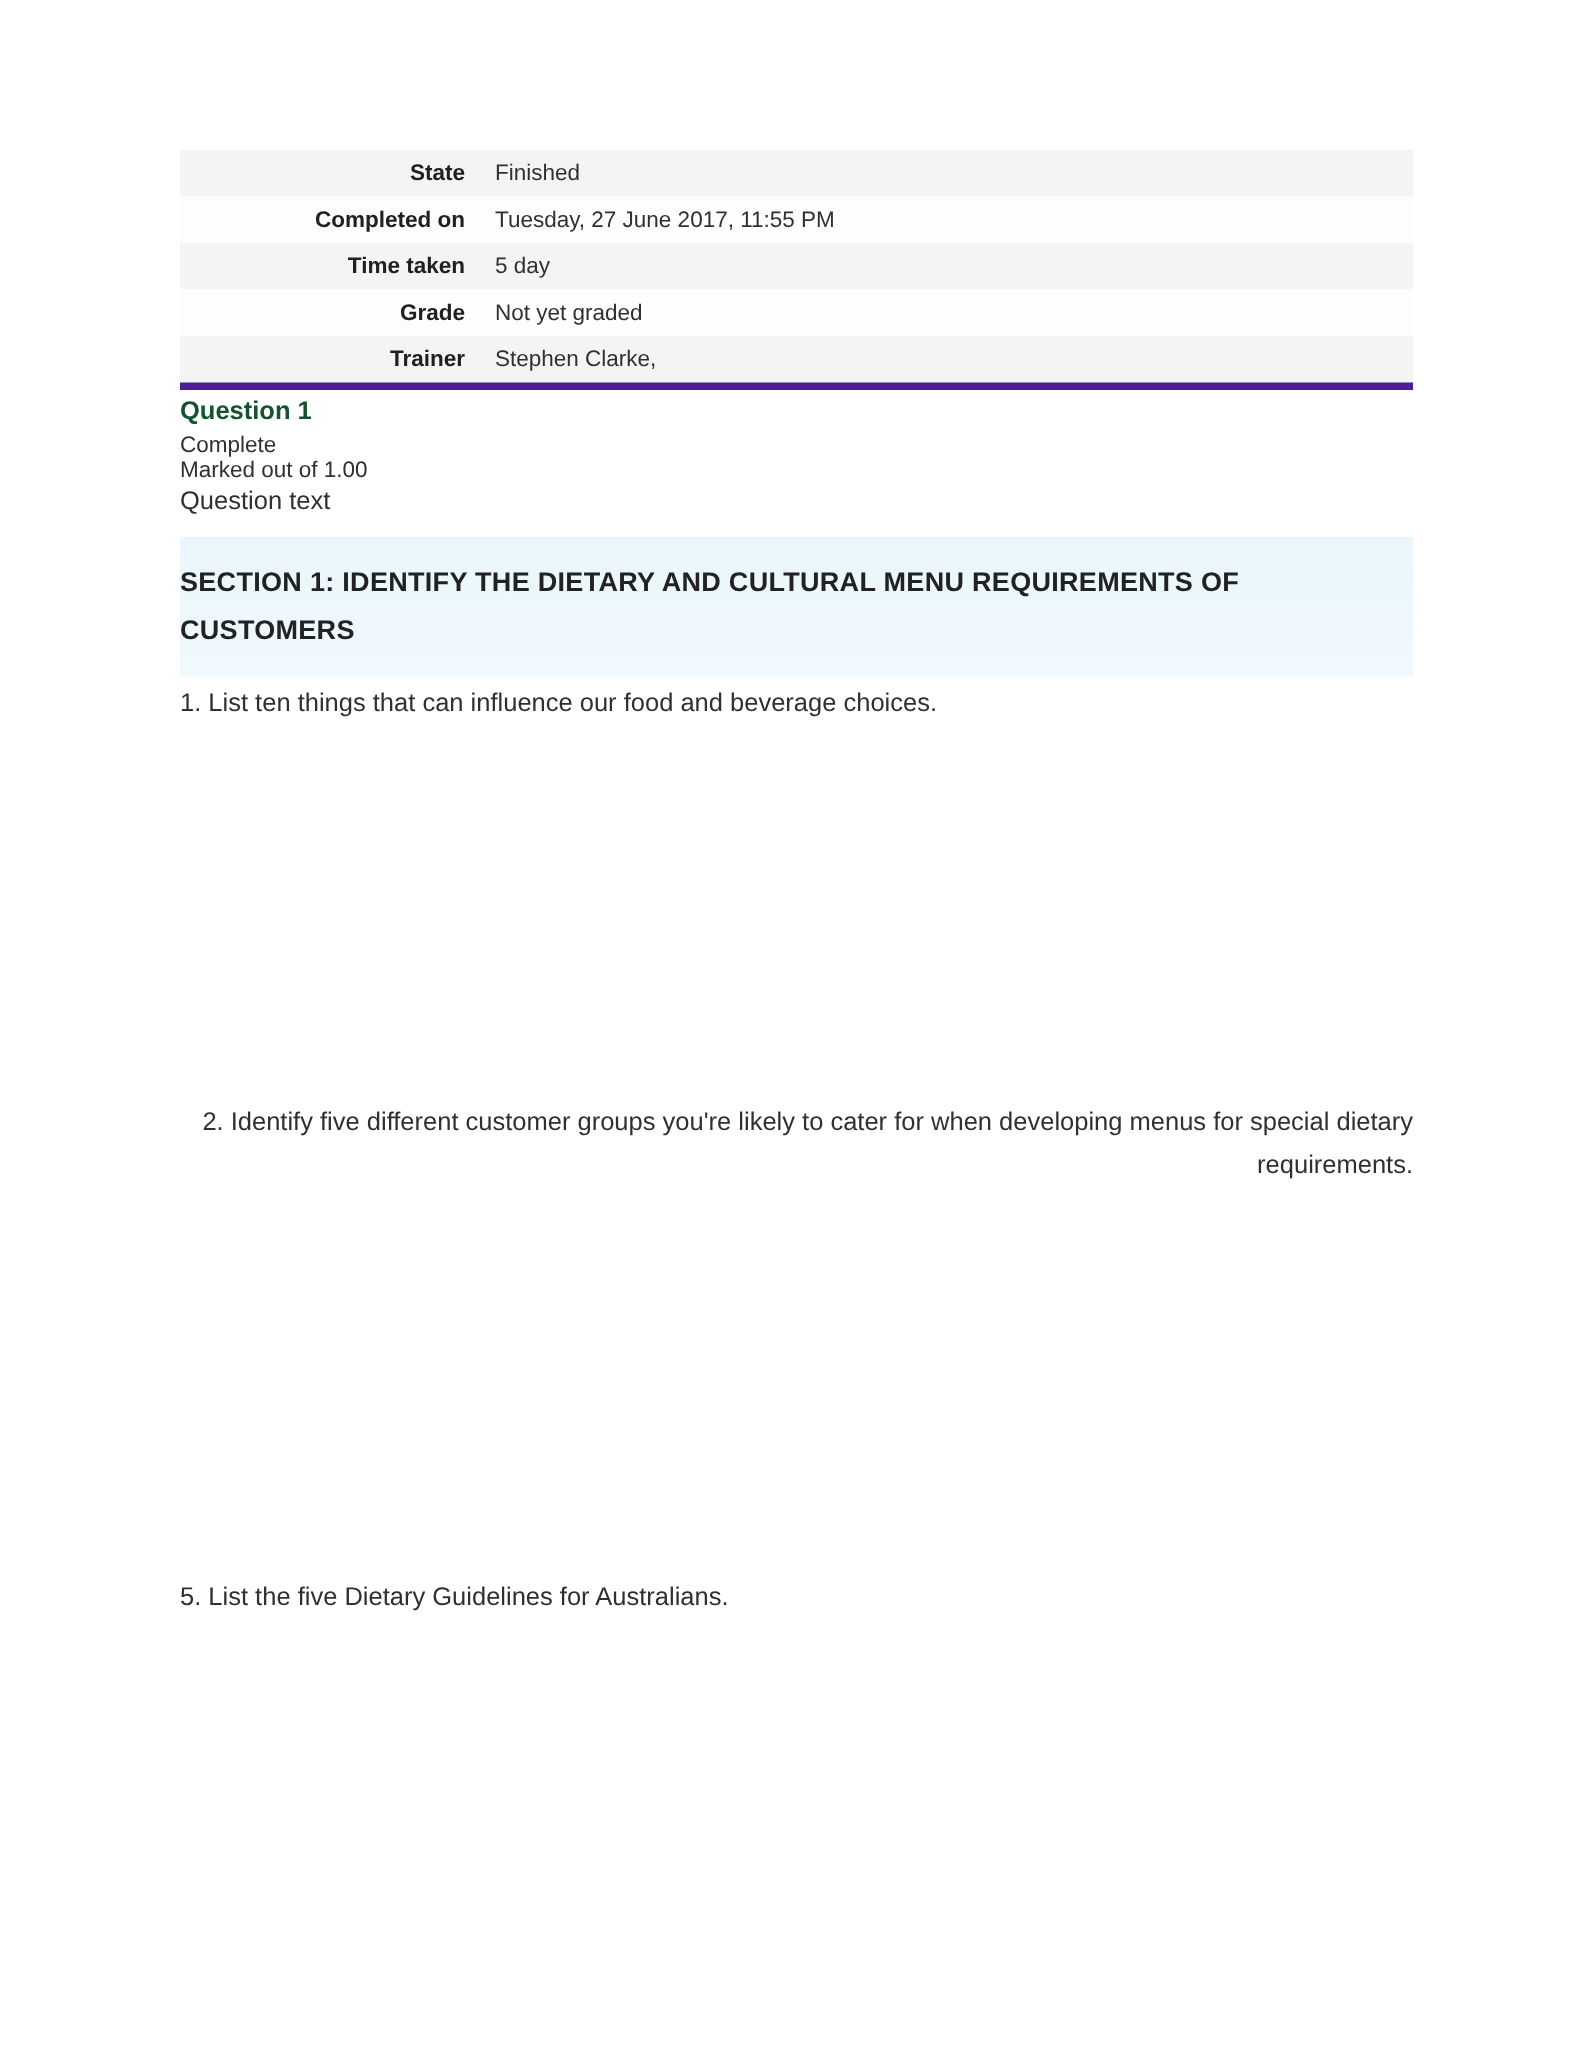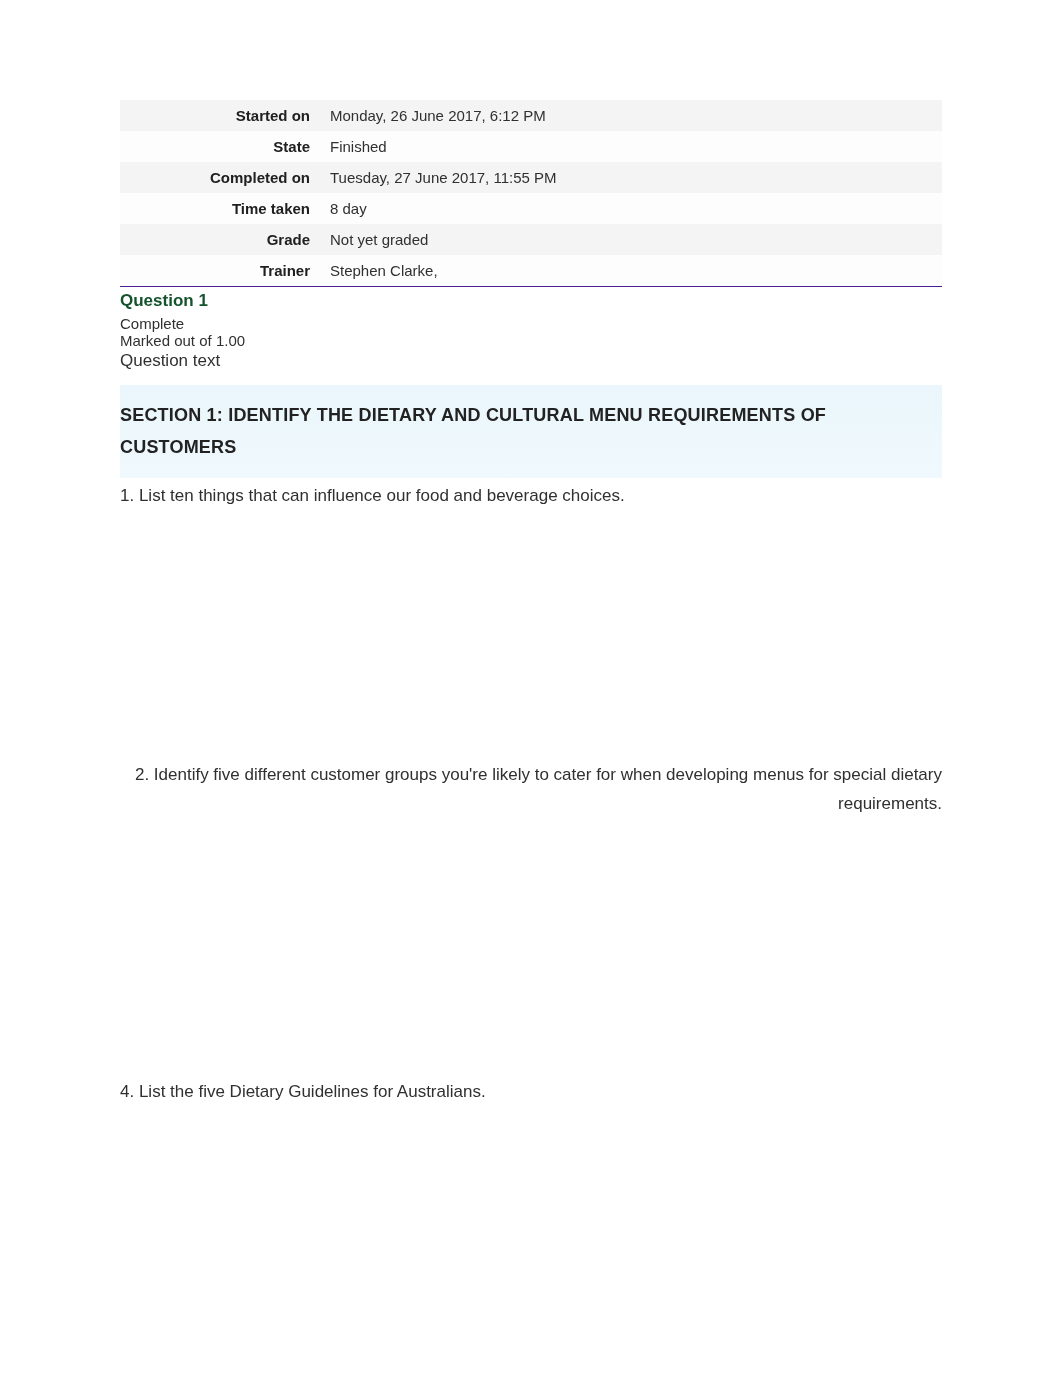--- a/index.html
+++ b/index.html
@@ -34,21 +34,21 @@
       color: #202020;
       vertical-align: middle;
     }
     .info-table td {
       text-align: left;
       padding: 7px 10px;
       font-size: 15px;
       color: #303030;
     }
     .info-table tr:last-child {
-      border-bottom: 1px solid #4c1d95;
+      border-bottom: 5px solid #4c1d95;
     }
     .info-table tr:first-child {
       border-top-left-radius: 6px;
     }
     .question-heading {
       font-family: Verdana, Geneva, sans-serif;
       color: #14532d;
       font-weight: bold;
       font-size: 17px;
       margin-top: 2px;
@@ -103,35 +103,31 @@
       font-size: 17px;
       color: #303030;
       line-height: 1.7;
     }
   </style>
 </head>
 <body>
 
 <table class="info-table">
   <tbody>
-      <tr>
-    <th>Started on</th>
-    <td>Monday, 26 June 2017, 6:12 PM</td>
-  </tr>
   <tr>
     <th>State</th>
     <td>Finished</td>
   </tr>
   <tr>
     <th>Completed on</th>
     <td>Tuesday, 27 June 2017, 11:55 PM</td>
   </tr>
   <tr>
     <th>Time taken</th>
-    <td>8 day</td>
+    <td>5 day</td>
   </tr>
   <tr>
     <th>Grade</th>
     <td>Not yet graded</td>
   </tr>
   <tr>
     <th>Trainer</th>
     <td>Stephen Clarke,</td>
   </tr>
 </tbody>
@@ -143,13 +139,13 @@
 <div class="question-text-heading">Question text</div>
 
 <div class="section-box">
   <div class="section-title">SECTION 1: IDENTIFY THE DIETARY AND CULTURAL MENU REQUIREMENTS OF CUSTOMERS</div>
 </div>
 
 <div class="question-item">1. List ten things that can influence our food and beverage choices.</div>
 
 <div class="question-item-2">2. Identify five different customer groups you're likely to cater for when developing menus for special dietary requirements.</div>
 
-<div class="question-item-3">4. List the five Dietary Guidelines for Australians.</div>
+<div class="question-item-3">5. List the five Dietary Guidelines for Australians.</div>
 
 </body></html>

